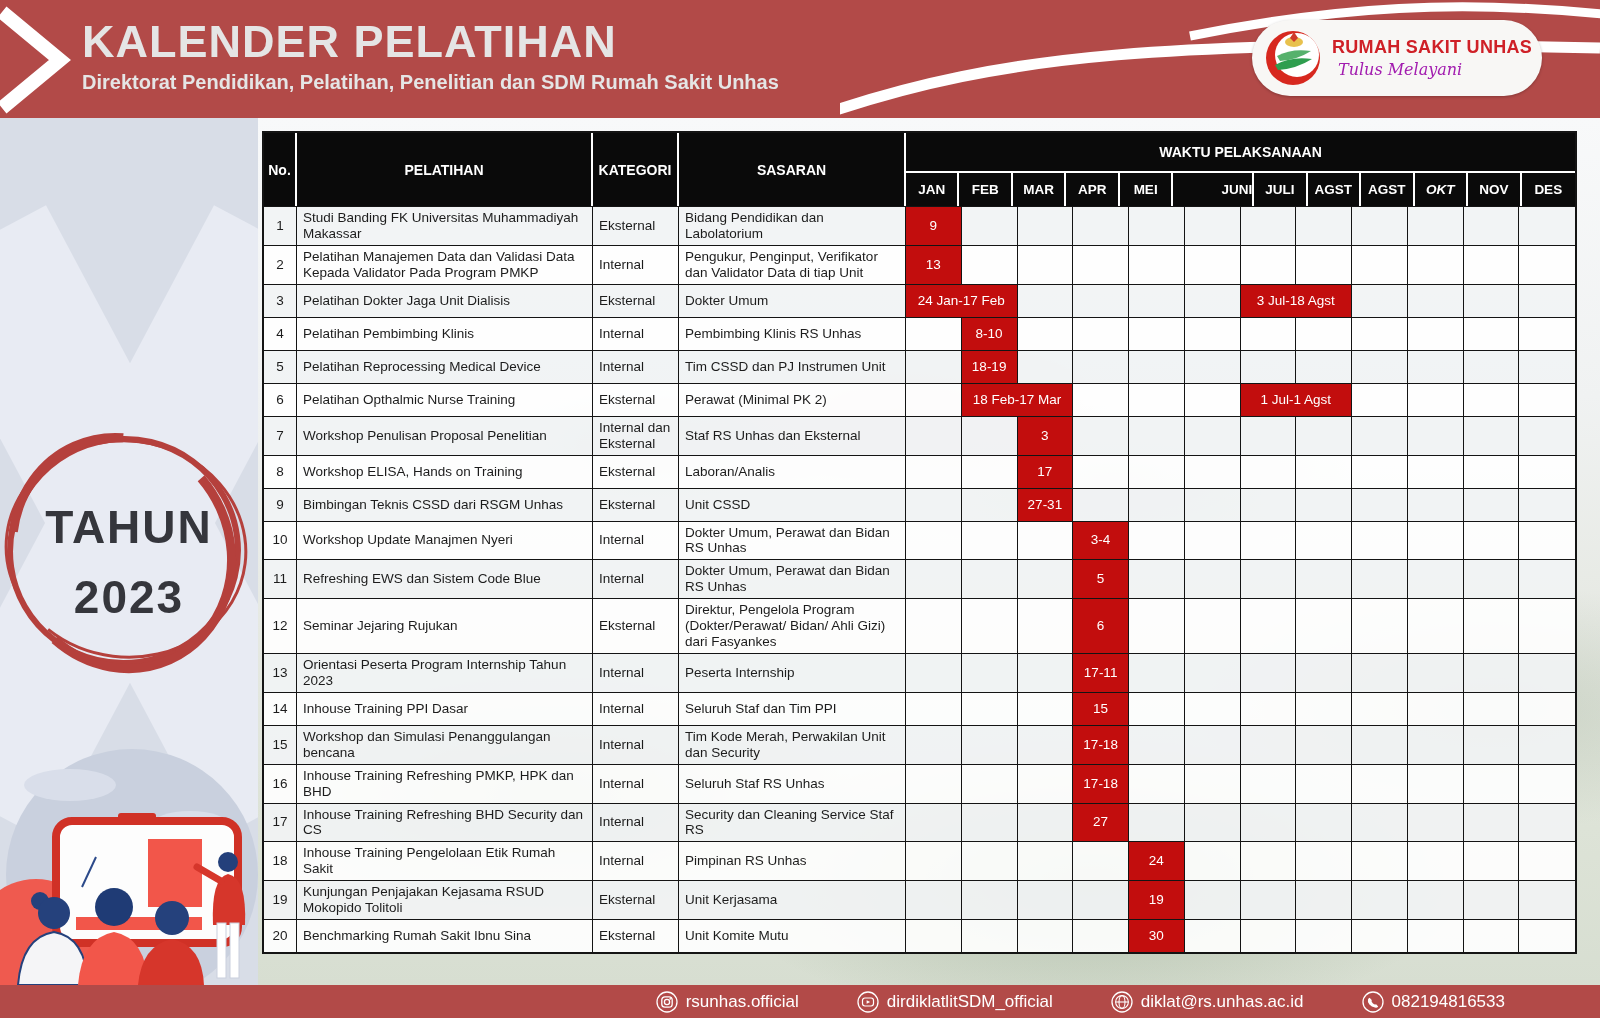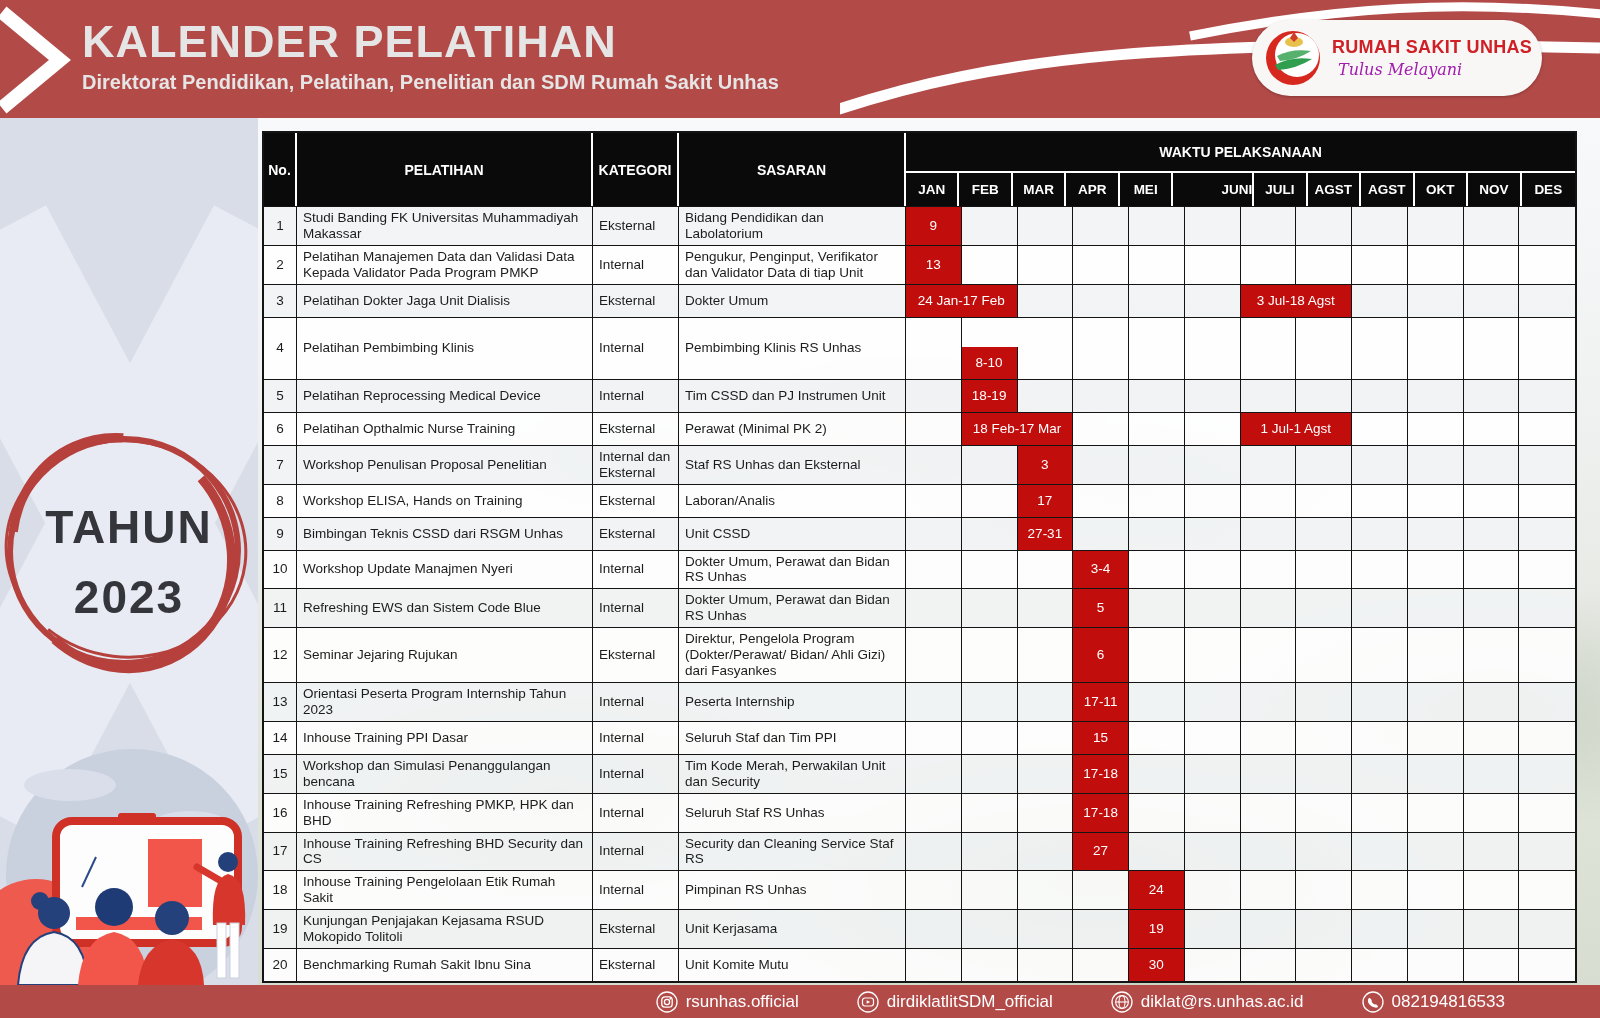--- a/index.html
+++ b/index.html
@@ -146,21 +146,21 @@
       <div class="th th-sas">SASARAN</div>
     <div class="th th-month" style="grid-area: 2 / 5;">JAN</div>
         <div class="th th-month" style="grid-area: 2 / 6;">FEB</div>
         <div class="th th-month" style="grid-area: 2 / 7;">MAR</div>
         <div class="th th-month" style="grid-area: 2 / 8;">APR</div>
         <div class="th th-month" style="grid-area: 2 / 9;">MEI</div>
         <div class="th th-month" style="grid-area: 2 / 10; padding-left: 48px;">JUNI</div>
         <div class="th th-month" style="grid-area: 2 / 11;">JULI</div>
         <div class="th th-month" style="grid-area: 2 / 12;">AGST</div>
         <div class="th th-month" style="grid-area: 2 / 13;">AGST</div>
-        <div class="th th-month" style="grid-area: 2 / 14;">OKT</div>
+        <div class="th th-month" style="grid-area: 2 / 14; font-style: italic;">OKT</div>
         <div class="th th-month" style="grid-area: 2 / 15;">NOV</div>
         <div class="th th-month" style="grid-area: 2 / 16;">DES</div>
       </div>
     <div class="t-body" id="table-body">
         <div class="t-row odd">
           <div class="td c-no">1</div>
           <div class="td c-pel">Studi Banding FK Universitas Muhammadiyah Makassar</div>
           <div class="td c-kat">Eksternal</div>
           <div class="td c-sas">Bidang Pendidikan dan Labolatorium</div>
           <div class="td c-month event" style="grid-column: span 1;">9</div>
@@ -209,21 +209,21 @@
           <div class="td c-month"></div>
           <div class="td c-month"></div>
           <div class="td c-month"></div>
         </div>
         <div class="t-row even">
           <div class="td c-no">4</div>
           <div class="td c-pel">Pelatihan Pembimbing Klinis</div>
           <div class="td c-kat">Internal</div>
           <div class="td c-sas">Pembimbing Klinis RS Unhas</div>
           <div class="td c-month"></div>
-          <div class="td c-month event" style="grid-column: span 1; margin-top: 29px;">8-10</div>
+          <div class="td c-month event" style="grid-column: span 1;">8-10</div>
           <div class="td c-month"></div>
           <div class="td c-month"></div>
           <div class="td c-month"></div>
           <div class="td c-month"></div>
           <div class="td c-month"></div>
           <div class="td c-month"></div>
           <div class="td c-month"></div>
           <div class="td c-month"></div>
           <div class="td c-month"></div>
           <div class="td c-month"></div>

